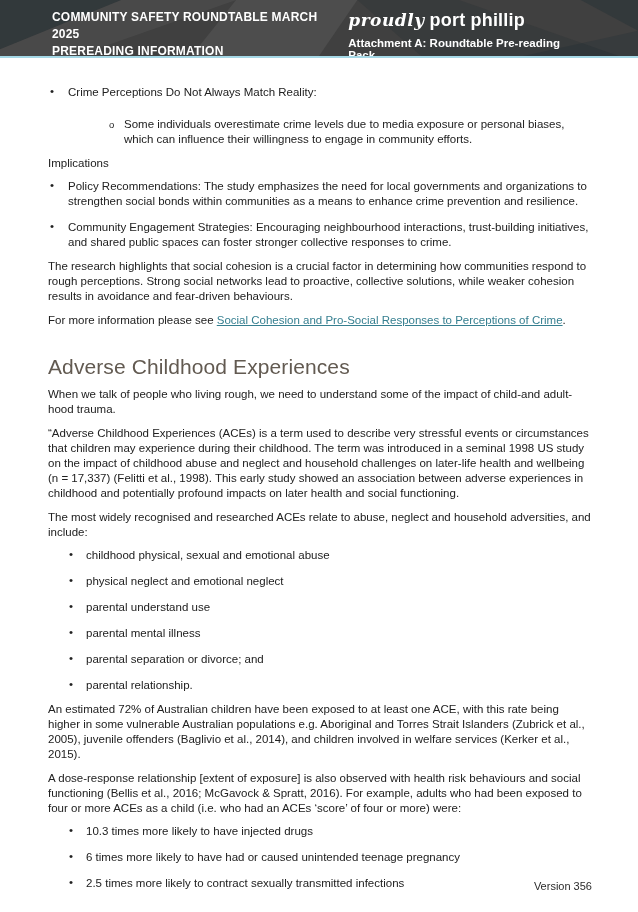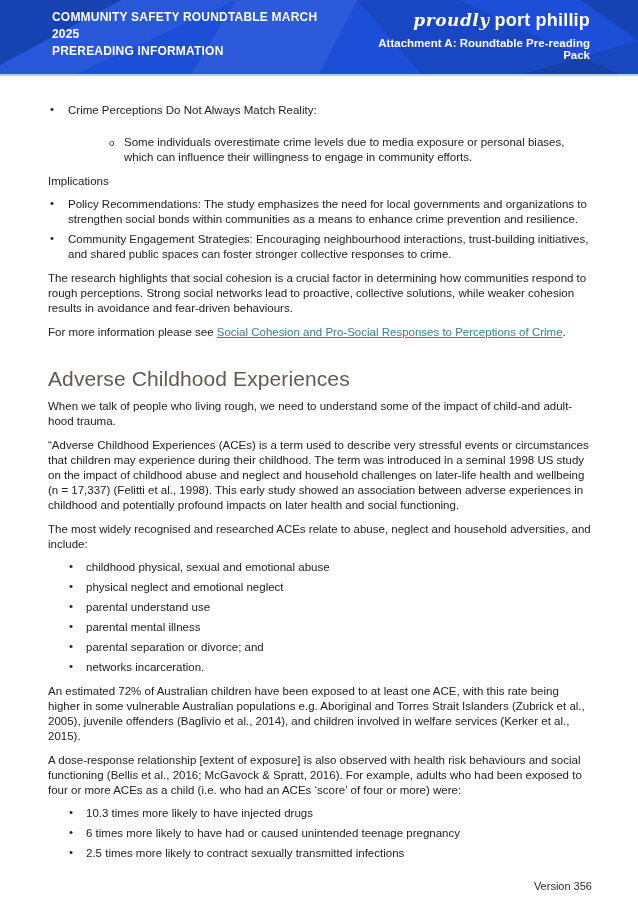--- a/index.html
+++ b/index.html
@@ -11,61 +11,61 @@
   }
   .page {
     position: relative;
     width: 638px; height: 912px;
     background: #ffffff;
   }
 
   
   .banner {
     position: relative;
-    width: 100%; height: 74px;
-    background: #1d4ed8;
+    width: 100%; height: 56px;
+    background: #404040;
     overflow: hidden;
   }
   .banner-line {
     width: 100%; height: 2px;
     background: #a5d8e6;
   }
   .facet { position: absolute; inset: 0; }
   .f1 { background: rgba(0,30,42,.22); clip-path: polygon(0 0, 19% 0, 0 88%); }
   .f2 { background: rgba(255,255,255,.05); clip-path: polygon(19% 0, 37% 0, 12% 100%, 0 100%, 0 88%); }
   .f3 { background: rgba(255,255,255,.07); clip-path: polygon(37% 0, 56% 0, 50% 100%, 30% 100%); }
   .f4 { background: rgba(0,22,32,.12); clip-path: polygon(56% 0, 72% 0, 97% 100%, 66% 100%); }
   .f5 { background: rgba(0,30,42,.20); clip-path: polygon(91% 0, 100% 0, 100% 55%); }
   .f6 { background: rgba(0,30,42,.14); clip-path: polygon(100% 55%, 100% 100%, 82% 100%); }
   .banner-inner {
     position: absolute; inset: 0;
     display: flex; justify-content: space-between;
     padding: 9px 48px 0 52px;
   }
   .banner-titles { color: #ffffff; font-weight: bold; font-size: 12px; line-height: 17px; letter-spacing: .2px; }
-  .banner-right { text-align: right; color: #ffffff; }
+  .banner-right { text-align: left; color: #ffffff; }
   .logo { font-size: 18px; line-height: 22px; white-space: nowrap; }
   .logo-script {
     font-family: "DejaVu Serif", serif;
     font-style: italic; font-weight: 600; font-size: 17px;
     letter-spacing: .5px; margin-right: 5px;
   }
   .logo-bold { font-weight: bold; letter-spacing: .2px; }
   .attachment { font-weight: bold; font-size: 11.5px; margin-top: 6px; }
 
   
   .content {
     padding: 27px 46px 0 48px;
     color: #212121;
     font-size: 11.5px; line-height: 15px;
   }
   p { margin-top: 9px; }
   p:first-child, ul:first-child { margin-top: 0; }
   ul { list-style: none; margin-top: 8px; }
-  li { position: relative; margin-top: 5px; }
+  li { position: relative; margin-top: 11px; }
   li:first-child { margin-top: 0; }
   
   ul.lvl1 > li { padding-left: 20px; }
   ul.lvl1 > li::before { content: "•"; position: absolute; left: 2px; top: -1px; }
   
   ul.sub { margin-left: 40px; margin-top: 17px; }
   ul.sub > li { padding-left: 16px; }
   ul.sub > li::before { content: "o"; position: absolute; left: 1px; top: 0; font-size: 9.5px; }
   
   ul.lvl2 { margin-left: 19px; }
@@ -145,21 +145,21 @@
     <p>“Adverse Childhood Experiences (ACEs) is a term used to describe very stressful events or circumstances that children may experience during their childhood. The term was introduced in a seminal 1998 US study on the impact of childhood abuse and neglect and household challenges on later-life health and wellbeing (n = 17,337) (Felitti et al., 1998). This early study showed an association between adverse experiences in childhood and potentially profound impacts on later health and social functioning.</p>
 
     <p>The most widely recognised and researched ACEs relate to abuse, neglect and household adversities, and include:</p>
 
     <ul class="lvl2">
       <li>childhood physical, sexual and emotional abuse</li>
       <li>physical neglect and emotional neglect</li>
       <li>parental understand use</li>
       <li>parental mental illness</li>
       <li>parental separation or divorce; and</li>
-      <li>networks incarceration.</li>
+      <li>parental relationship.</li>
     </ul>
 
     <p>An estimated 72% of Australian children have been exposed to at least one ACE, with this rate being higher in some vulnerable Australian populations e.g. Aboriginal and Torres Strait Islanders (Zubrick et al., 2005), juvenile offenders (Baglivio et al., 2014), and children involved in welfare services (Kerker et al., 2015).</p>
 
     <p>A dose-response relationship [extent of exposure] is also observed with health risk behaviours and social functioning (Bellis et al., 2016; McGavock &amp; Spratt, 2016). For example, adults who had been exposed to four or more ACEs as a child (i.e. who had an ACEs ‘score’ of four or more) were:</p>
 
     <ul class="lvl2">
       <li>10.3 times more likely to have injected drugs</li>
       <li>6 times more likely to have had or caused unintended teenage pregnancy</li>
       <li>2.5 times more likely to contract sexually transmitted infections</li>

